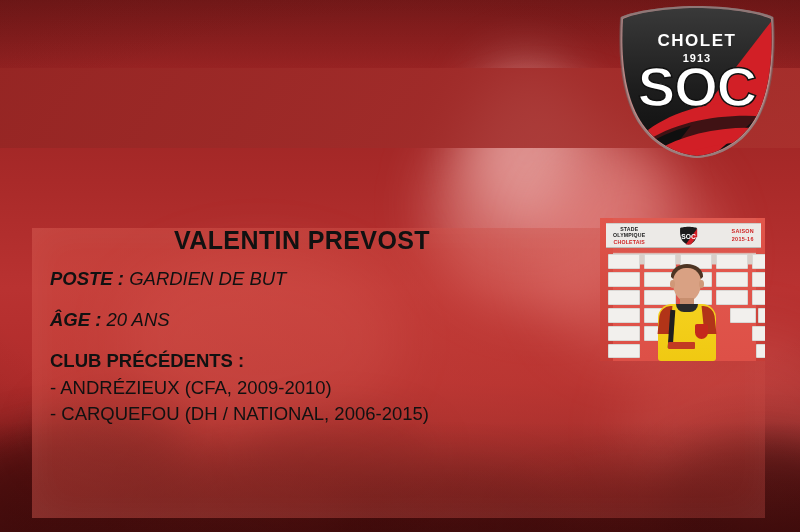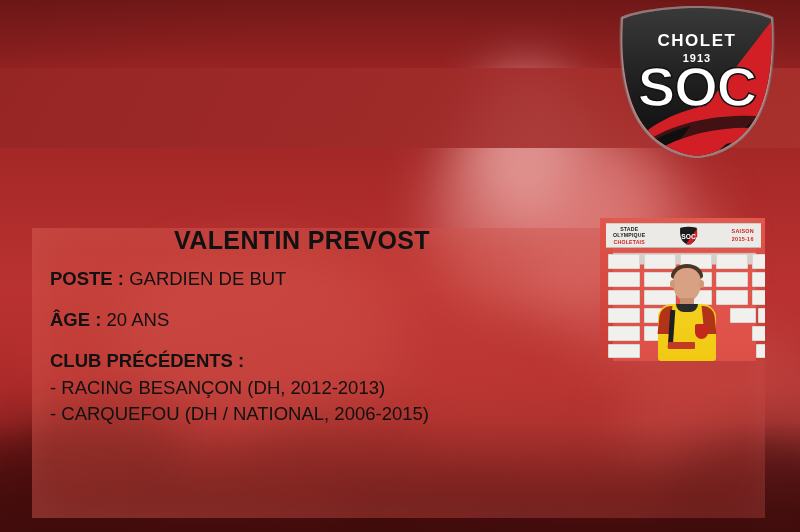--- a/index.html
+++ b/index.html
@@ -77,21 +77,21 @@
   .player-name{
     position:absolute;left:32px;top:226px;width:540px;
     text-align:center;
     color:#111;font-size:25px;font-weight:bold;letter-spacing:.4px;
   }
 
   
   .info{
     position:absolute;left:50px;top:270px;width:520px;color:#111;
   }
-  .info-row{font-size:18.5px;line-height:1;margin-bottom:22px;white-space:nowrap;}
+  .info-row{font-size:18.5px;line-height:1;margin-bottom:22px;white-space:nowrap;font-style:italic;}
   .info-row .lbl{font-weight:bold;}
   .info-row .val{font-weight:400;}
 
   .clubs{position:absolute;left:50px;top:350px;width:560px;color:#111;}
   .clubs-title{font-size:18.5px;font-weight:bold;line-height:1.18;margin-bottom:3px;}
   .club-item{font-size:18.5px;font-weight:400;line-height:1.42;white-space:nowrap;}
 
   
   .photo{
     position:absolute;left:600px;top:218px;width:165px;height:143px;
@@ -198,21 +198,21 @@
       <span class="val">GARDIEN DE BUT</span>
     </div>
     <div class="info-row">
       <span class="lbl">ÂGE :</span>
       <span class="val">20 ANS</span>
     </div>
   </div>
 
   <div class="clubs">
     <div class="clubs-title">CLUB PRÉCÉDENTS :</div>
-    <div class="club-item">- RACING BESANÇON (DH, 2012-2013)</div>
+    <div class="club-item">- ANDRÉZIEUX (CFA, 2009-2010)</div>
     <div class="club-item">- CARQUEFOU (DH / NATIONAL, 2006-2015)</div>
   </div>
 
   <div class="photo">
     <div class="wall"></div>
     <div class="redside-l"></div>
     <div class="redside-r"></div>
 
     <div class="banner">
       <div class="banner-left">

